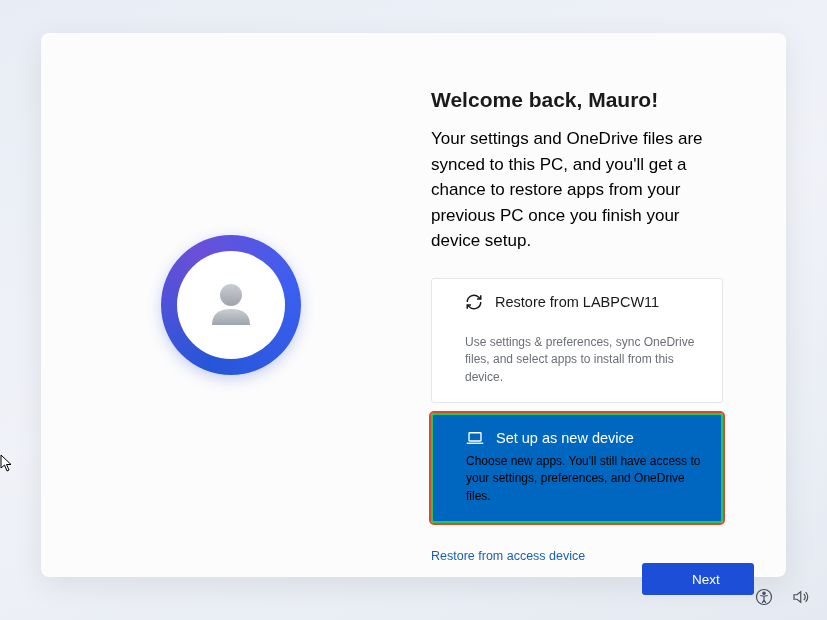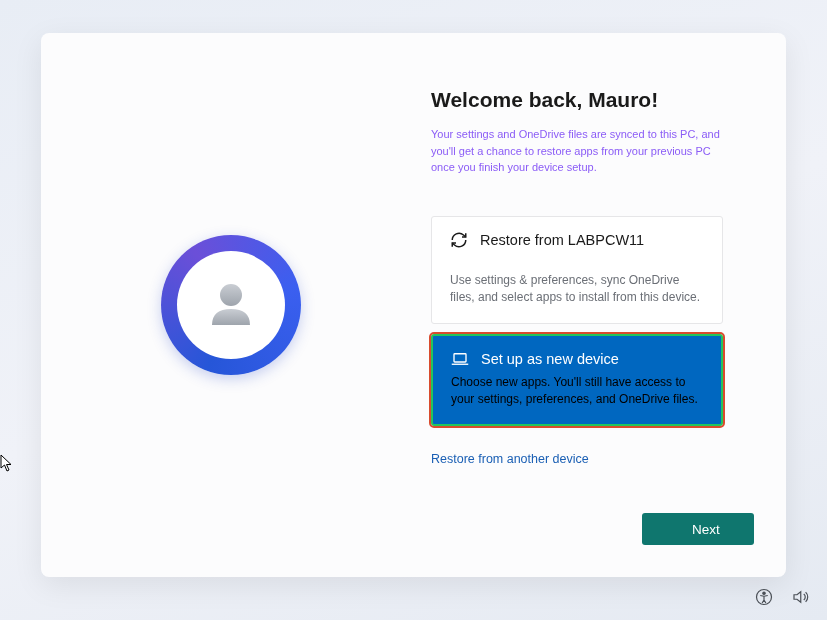--- a/index.html
+++ b/index.html
@@ -54,30 +54,30 @@
       display: flex;
       flex-direction: column;
     }
     .title {
       font-size: 21px;
       font-weight: 600;
       color: #1a1a1a;
       margin-bottom: 14px;
     }
     .subtitle {
-      font-size: 11px;
-      color: #8b5cf6;
+      font-size: 17px;
+      color: #000000;
       line-height: 1.5;
-      margin-bottom: 40px;
+      margin-bottom: 24px;
       max-width: 290px;
     }
     .option-card {
       border: 1px solid #e6e6e8;
       border-radius: 3px;
-      padding: 14px 18px 16px 18px;
+      padding: 14px 18px 16px 33px;
       margin-bottom: 10px;
       cursor: pointer;
       background: #fff;
       width: 292px;
     }
     .option-card.selected {
       background: #0067c0;
       border: 2px solid #22c55e;
       outline: 2px solid #d94b2e;
       outline-offset: 0;
@@ -107,21 +107,21 @@
       margin-top: 16px;
       cursor: pointer;
     }
     .footer {
       margin-top: auto;
       display: flex;
       justify-content: flex-end;
       padding-bottom: 2px;
     }
     .next-btn {
-      background: #0f766e;
+      background: #1d4ed8;
       color: #fff;
       border: none;
       border-radius: 3px;
       width: 112px;
       height: 32px;
       font-size: 13.5px;
       cursor: pointer;
       padding-left: 16px;
     }
     .taskbar-icons {
@@ -193,21 +193,21 @@
           <svg width="18" height="14" viewBox="0 0 24 18" fill="none" stroke="#fff" stroke-width="1.8">
             <rect x="4" y="2" width="16" height="11" rx="1"></rect>
             <path d="M1 16 h22"></path>
           </svg>
         </span>
         <span class="option-title">Set up as new device</span>
       </div>
       <div class="option-desc">Choose new apps. You'll still have access to your settings, preferences, and OneDrive files.</div>
     </div>
 
-    <div class="link">Restore from another device</div>
+    <div class="link">Restore from access device</div>
 
     <div class="footer">
       <button class="next-btn">Next</button>
     </div>
   </div>
 </div>
 
 <div class="taskbar-icons">
   <span class="tb-icon">
     <svg width="18" height="18" viewBox="0 0 24 24" fill="none" stroke="currentColor" stroke-width="1.6">

